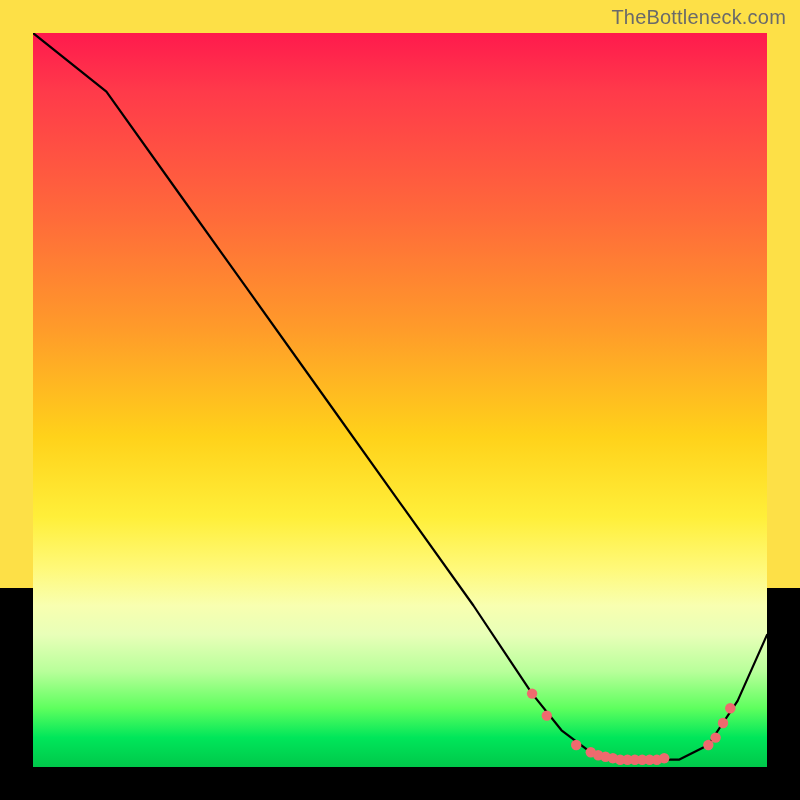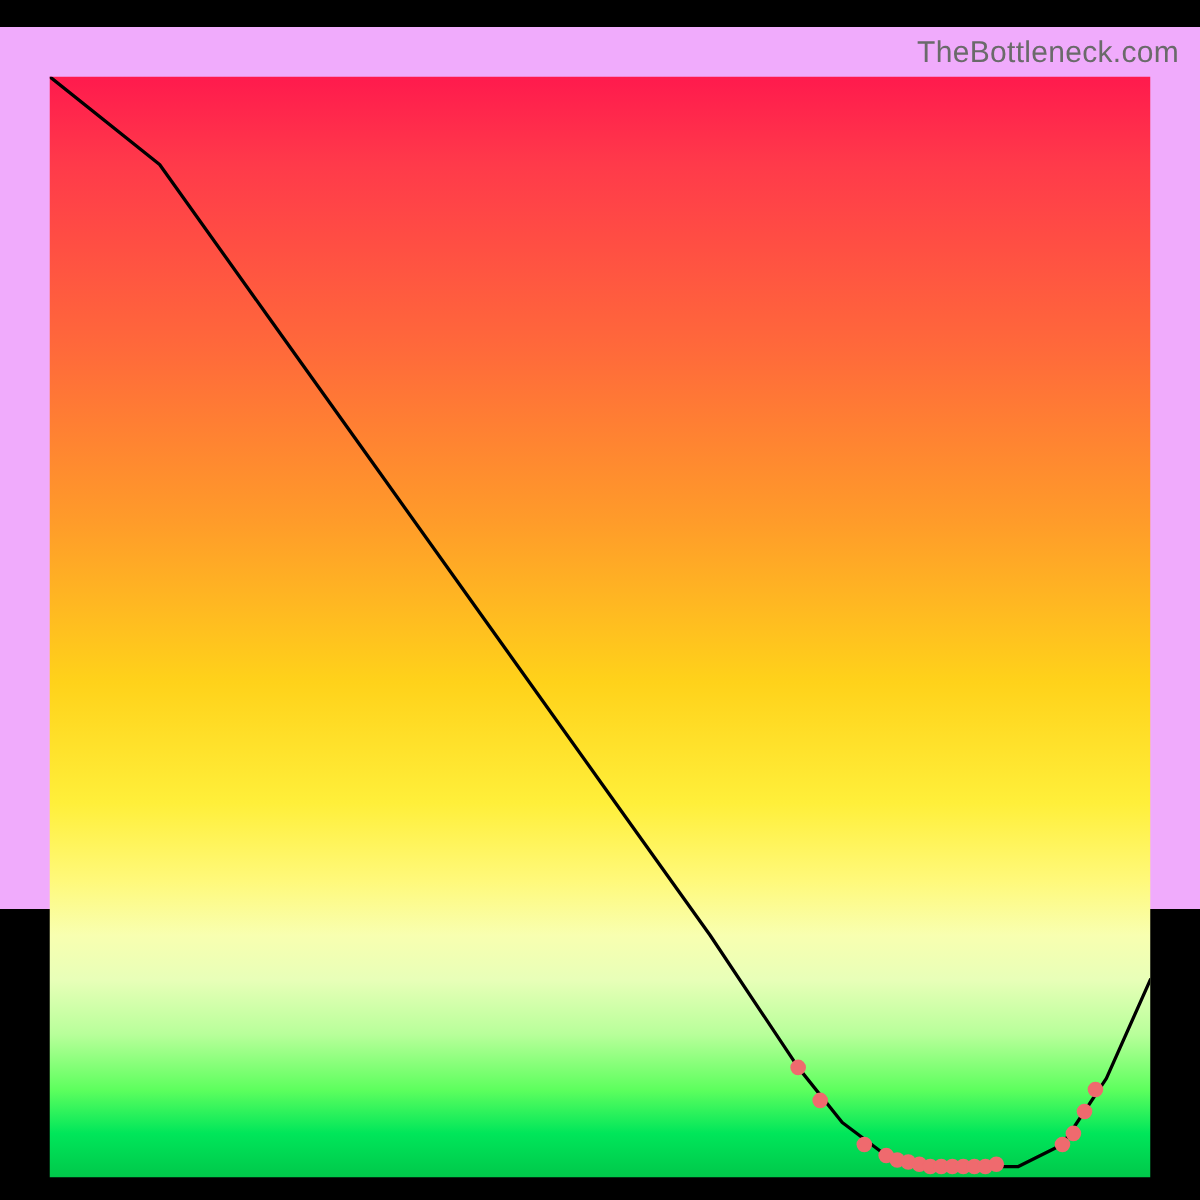--- a/index.html
+++ b/index.html
@@ -8,22 +8,21 @@
     width: 800px;
     height: 800px;
     background: #000;
     overflow: hidden;
     font-family: Arial, Helvetica, sans-serif;
   }
   .frame {
     position: relative;
     width: 800px;
     height: 588px;
-    background: #f0abfc;
-    margin-top: 18px;
+    background: #fde047;
   }
   .watermark {
     position: absolute;
     top: 6px;
     right: 14px;
     color: #6a6a6a;
     font-size: 20px;
     letter-spacing: 0.2px;
     z-index: 20;
   }

